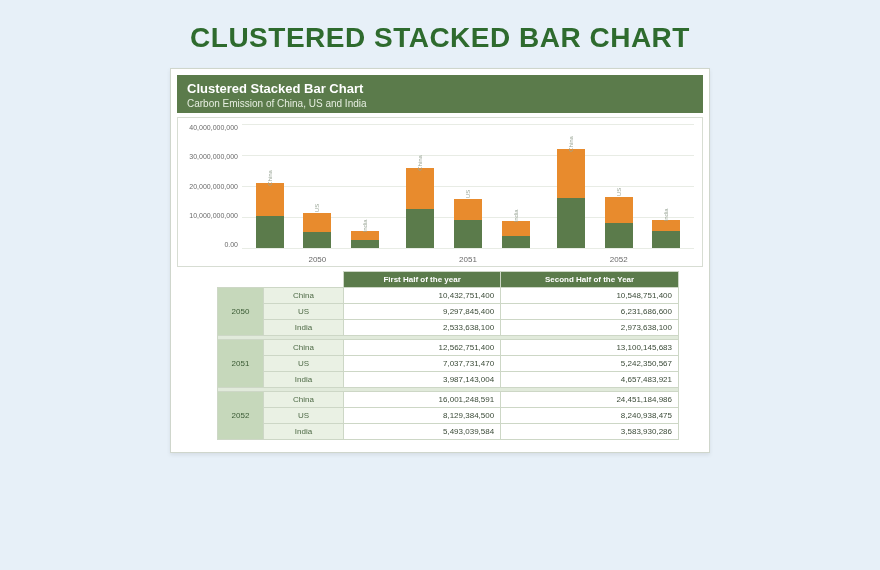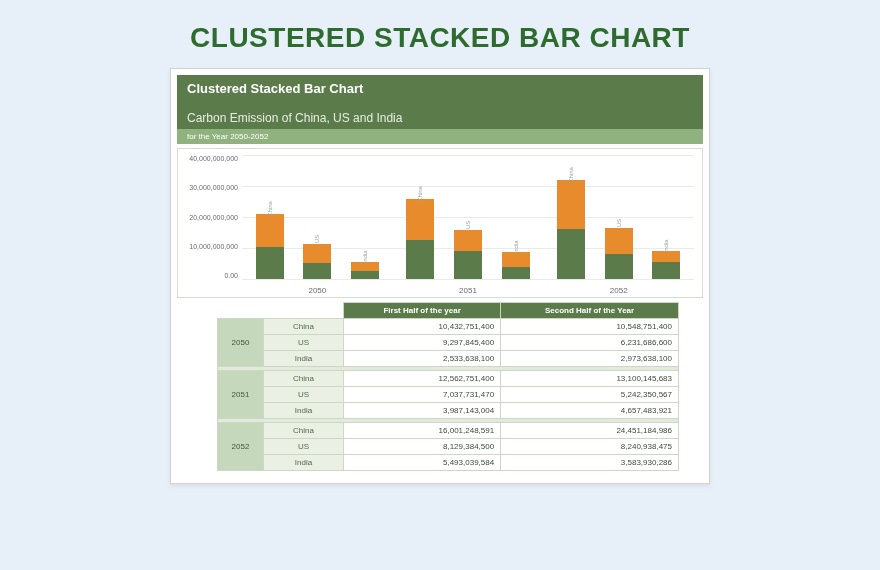--- a/index.html
+++ b/index.html
@@ -25,21 +25,21 @@
     border: 1px solid #cfd6cc;
     box-shadow: 0 2px 4px rgba(0,0,0,0.08);
     padding: 6px;
   }
   .hdr {
     background: #5b7b4b;
     color: #ffffff;
     padding: 6px 10px 4px;
   }
   .hdr-title { font-size: 13px; font-weight: 700; }
-  .hdr-sub { font-size: 12px; color: #e6eee0; margin-top: 15px; }
+  .hdr-sub { font-size: 10px; color: #e6eee0; margin-top: 2px; }
   .hdr-band {
     background: #8fb27e;
     color: #ffffff;
     font-size: 8px;
     padding: 3px 10px;
   }
   .chart-wrap {
     border: 1px solid #d7ddd3;
     margin: 4px 0 4px;
     padding: 6px 8px 4px;
@@ -139,21 +139,20 @@
 <body>
 
 <div class="page-title">CLUSTERED STACKED BAR CHART</div>
 
 <div class="sheet">
 
   <div class="hdr">
     <div class="hdr-title">Clustered Stacked Bar Chart</div>
     <div class="hdr-sub">Carbon Emission of China, US and India</div>
   </div>
-  <div class="hdr-band">for the Year 2050-2052</div>
 
   <div class="chart-wrap">
     <div class="yaxis">
       <span>40,000,000,000</span>
       <span>30,000,000,000</span>
       <span>20,000,000,000</span>
       <span>10,000,000,000</span>
       <span>0.00</span>
     </div>
     <div class="plot">

